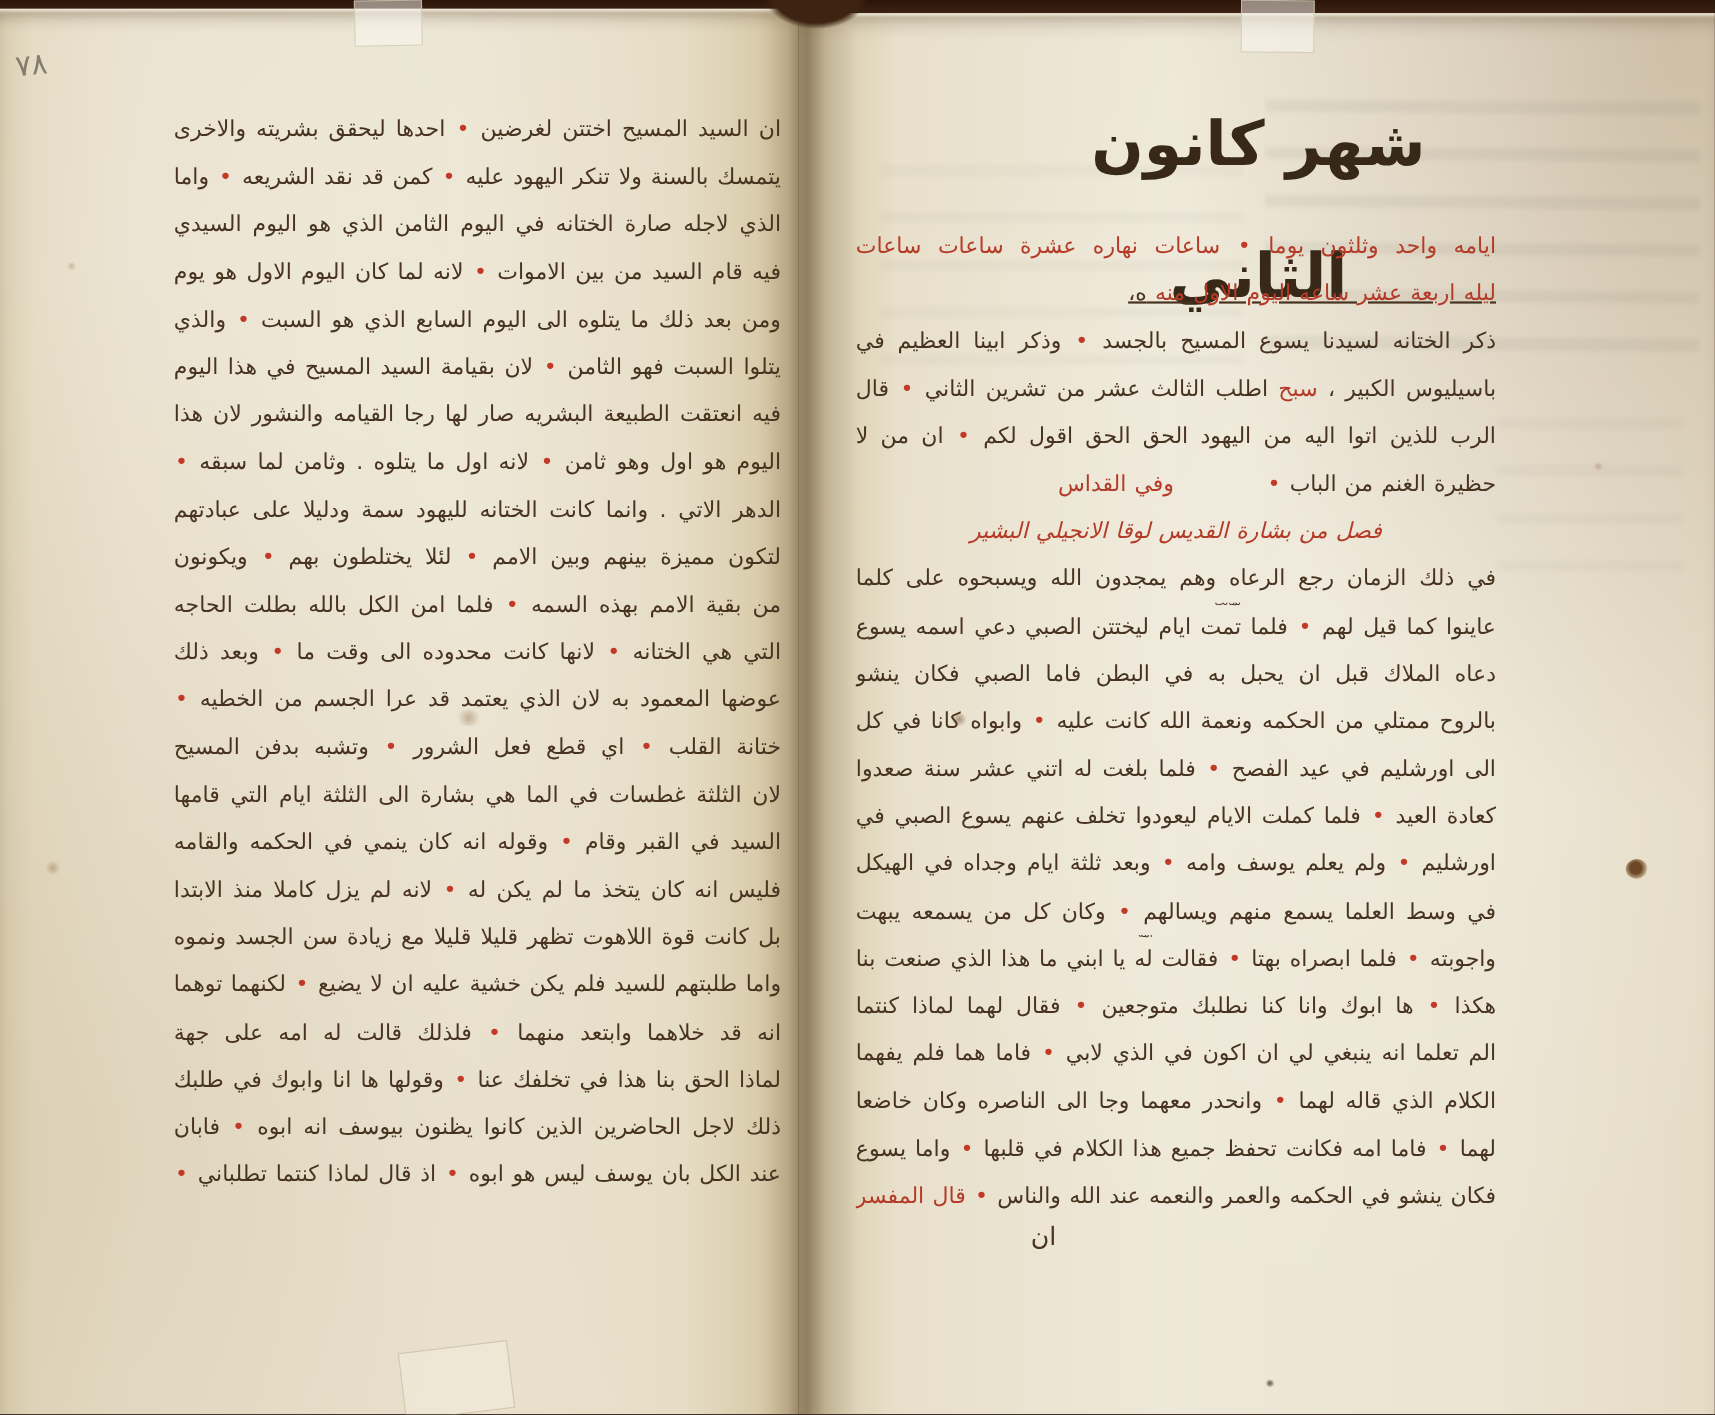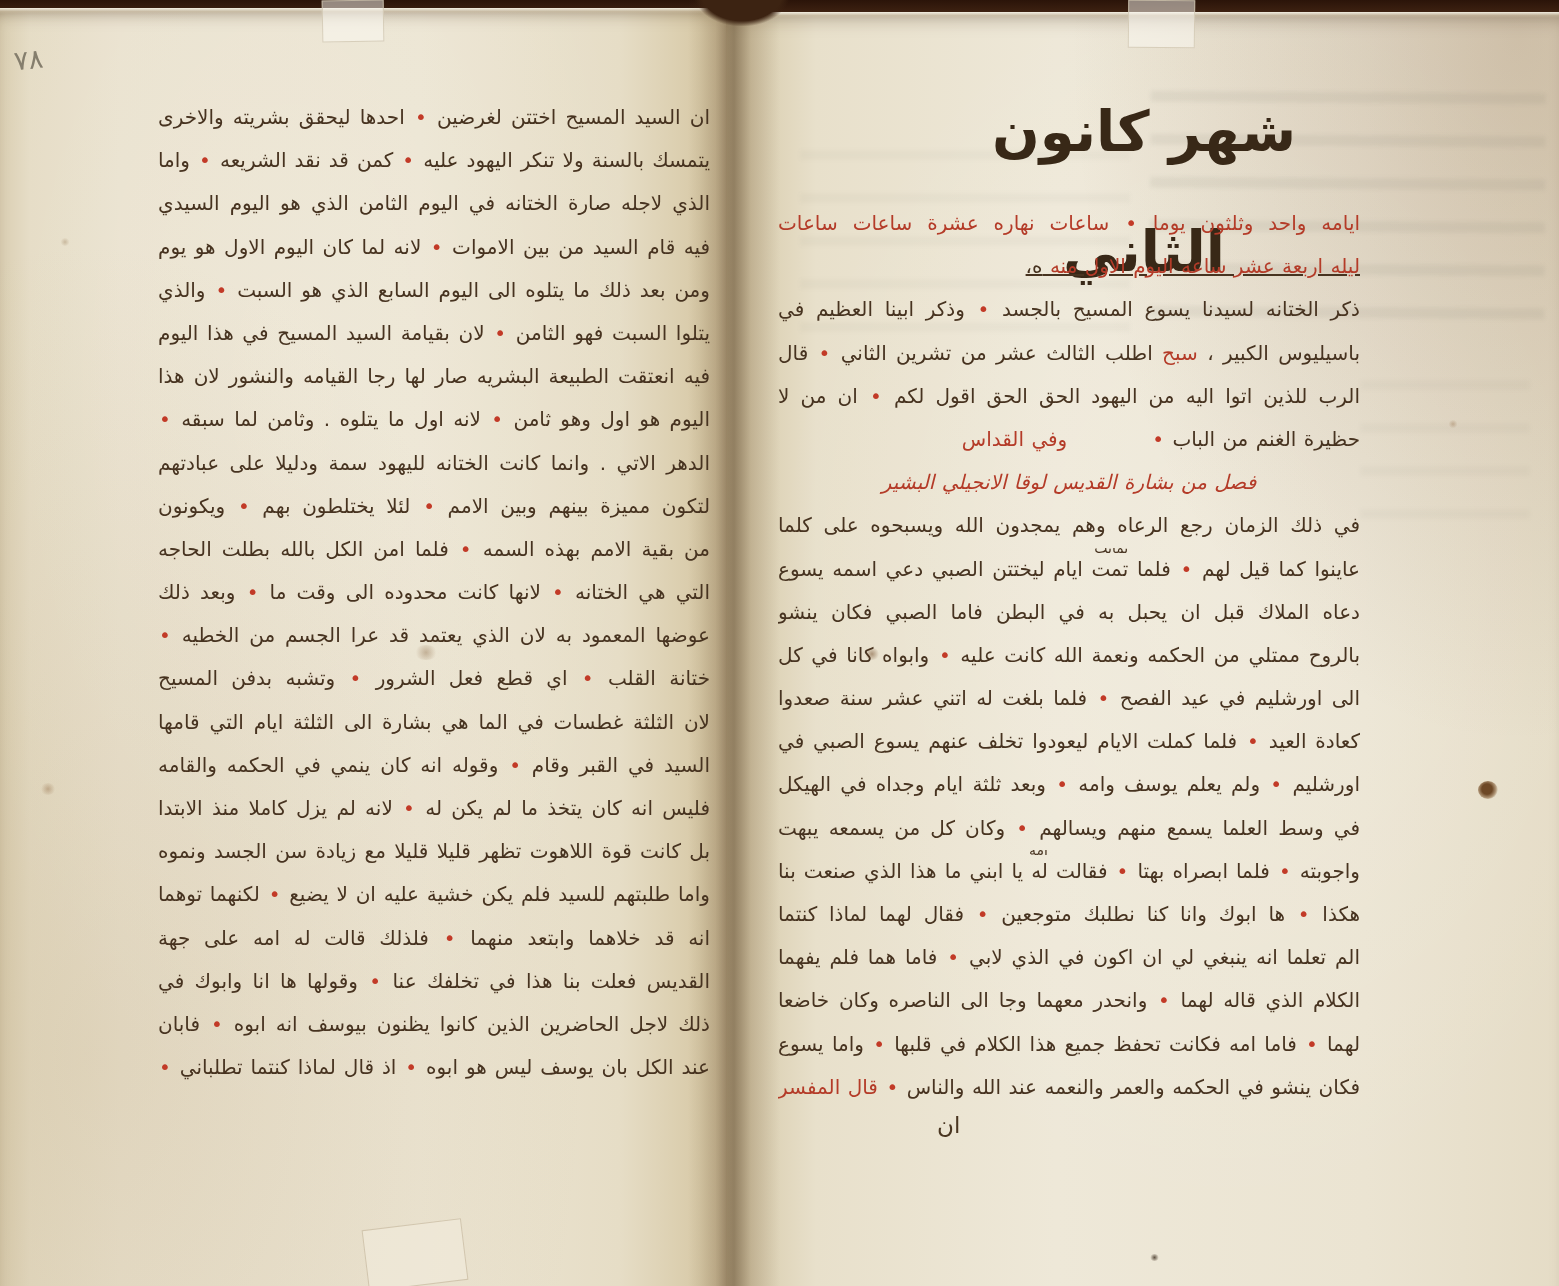--- a/index.html
+++ b/index.html
@@ -47,21 +47,21 @@
     text-align:justify; text-align-last:justify; word-spacing:1px;
   }
   .tline .ink{color:#473320;}
   .tline .red{color:#b43b28;}
   .tline .dot{color:#c23a27; padding:0 1px;}
   .center{text-align:center; text-align-last:center;font-style:italic;}
   .partial{text-align:right; text-align-last:right;text-decoration:underline;}
   .liturgy-line{text-align-last:right;}
   .liturgy-line .red{margin-right:84px;}
   .noted{position:relative;}
-  .note{position:absolute; top:-15px; right:0; font-size:14px; line-height:12px; color:#473320; white-space:nowrap;}
+  .note{position:absolute; top:-15px; right:0; font-size:10px; line-height:12px; color:#473320; white-space:nowrap;}
   .rp-title{
     position:absolute; left:778px; top:72px; width:582px; height:126px;
     direction:rtl; text-align:right; padding-right:0; box-sizing:border-box;
     font-size:56px; font-weight:bold; line-height:120px; color:#382817;
     padding-left:150px; text-align:center;
   }
   .catchword{position:absolute; left:893px; top:1112px; font-size:23px; color:#4a3621; direction:rtl;margin-left:44px;}
   .folio-number{
     position:absolute; left:14px; top:44px; font-size:27px; color:#857e6d;
     transform:rotate(-6deg); letter-spacing:4px;
@@ -125,21 +125,21 @@
       <div class="tline"><span class="ink">من بقية الامم بهذه السمه </span><span class="dot">•</span><span class="ink"> فلما امن الكل بالله بطلت الحاجه الى السمه</span></div>
       <div class="tline"><span class="ink">التي هي الختانه </span><span class="dot">•</span><span class="ink"> لانها كانت محدوده الى وقت ما </span><span class="dot">•</span><span class="ink"> وبعد ذلك تبطل ويصير</span></div>
       <div class="tline"><span class="ink">عوضها المعمود به لان الذي يعتمد قد عرا الجسم من الخطيه </span><span class="dot">•</span></div>
       <div class="tline"><span class="ink">ختانة القلب </span><span class="dot">•</span><span class="ink"> اي قطع فعل الشرور </span><span class="dot">•</span><span class="ink"> وتشبه بدفن المسيح وبقيامته</span></div>
       <div class="tline"><span class="ink">لان الثلثة غطسات في الما هي بشارة الى الثلثة ايام التي قامها</span></div>
       <div class="tline"><span class="ink">السيد في القبر وقام </span><span class="dot">•</span><span class="ink"> وقوله انه كان ينمي في الحكمه والقامه والنعمه</span></div>
       <div class="tline"><span class="ink">فليس انه كان يتخذ ما لم يكن له </span><span class="dot">•</span><span class="ink"> لانه لم يزل كاملا منذ الابتدا بلاهوته</span></div>
       <div class="tline"><span class="ink">بل كانت قوة اللاهوت تظهر قليلا قليلا مع زيادة سن الجسد ونموه</span></div>
       <div class="tline"><span class="ink">واما طلبتهم للسيد فلم يكن خشية عليه ان لا يضيع </span><span class="dot">•</span><span class="ink"> لكنهما توهما</span></div>
       <div class="tline"><span class="ink">انه قد خلاهما وابتعد منهما </span><span class="dot">•</span><span class="ink"> فلذلك قالت له امه على جهة الملاطفه</span></div>
-      <div class="tline"><span class="ink">القديس فعلت بنا هذا في تخلفك عنا </span><span class="dot">•</span><span class="ink"> وقولها ها انا وابوك في طلبك فكان</span></div>
+      <div class="tline"><span class="ink">لماذا الحق بنا هذا في تخلفك عنا </span><span class="dot">•</span><span class="ink"> وقولها ها انا وابوك في طلبك فكان</span></div>
       <div class="tline"><span class="ink">ذلك لاجل الحاضرين الذين كانوا يظنون بيوسف انه ابوه </span><span class="dot">•</span><span class="ink"> فابان هو</span></div>
       <div class="tline"><span class="ink">عند الكل بان يوسف ليس هو ابوه </span><span class="dot">•</span><span class="ink"> اذ قال لماذا كنتما تطلباني </span><span class="dot">•</span></div>
     </div>
 
   <div class="rp-title">شهر كانون الثاني</div>
   <div class="text-block rp-text" id="rp-lines">
       <div class="tline"><span class="red">ايامه واحد وثلثون يوما </span><span class="dot">•</span><span class="red"> ساعات نهاره عشرة ساعات ساعات</span></div>
       <div class="tline partial"><span class="red">ليله اربعة عشر ساعه اليوم الاول منه </span><span class="ink">ه،</span></div>
       <div class="tline"><span class="ink">ذكر الختانه لسيدنا يسوع المسيح بالجسد </span><span class="dot">•</span><span class="ink"> وذكر ابينا العظيم في القديسين</span></div>
       <div class="tline"><span class="ink">باسيليوس الكبير ، </span><span class="red">سبح </span><span class="ink">اطلب الثالث عشر من تشرين الثاني </span><span class="dot">•</span><span class="ink"> قال</span></div>

